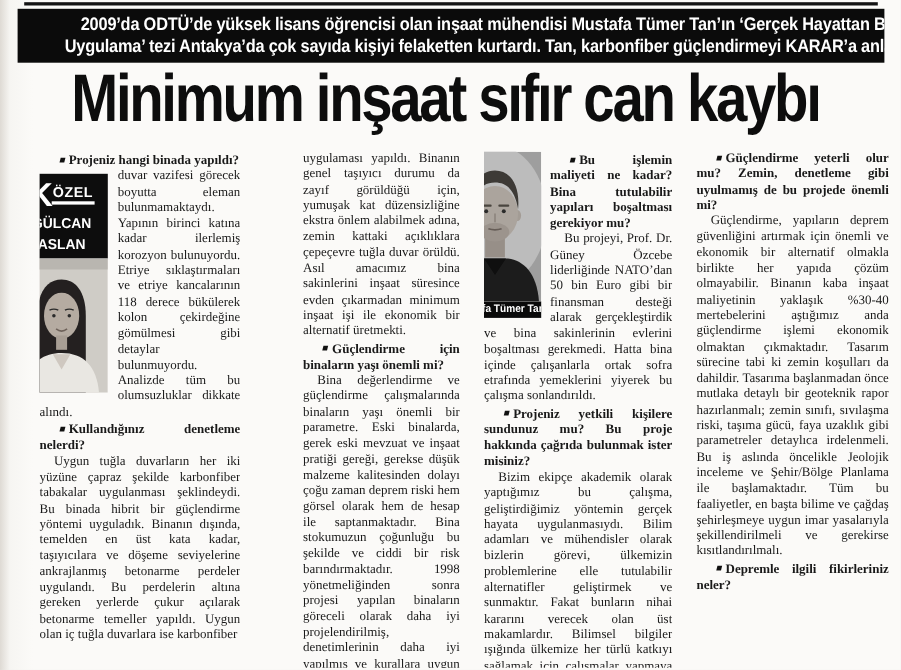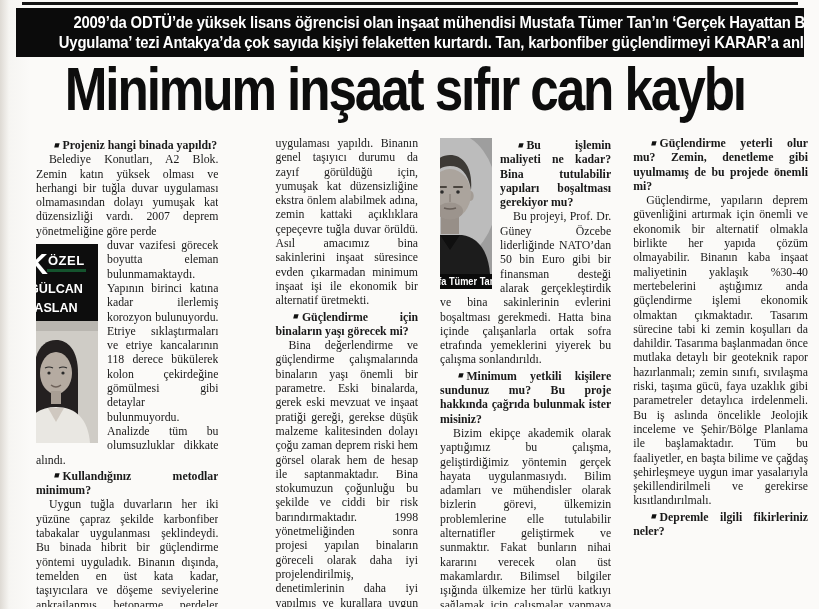--- a/index.html
+++ b/index.html
@@ -41,21 +41,21 @@
   
   .byline-box{float:left;width:84px;margin:6px 9px 3px -22px;}
   .byline-black{
     background:#0d0d0d;color:#fff;text-align:center;padding:6px 3px 6px;
     font-family:"Liberation Sans", sans-serif;
   }
   .brand-row{display:flex;justify-content:center;align-items:flex-start;}
   .brand-k{font-weight:700;font-size:30px;line-height:27px;letter-spacing:-1px;}
   .brand-ozel{
     font-weight:700;font-size:13px;line-height:13px;margin-top:4px;
-    border-bottom:3px solid #14532d;padding:0 1px 2px 1px;letter-spacing:.5px;
+    border-bottom:3px solid #ffffff;padding:0 1px 2px 1px;letter-spacing:.5px;
   }
   .reporter-name{font-weight:700;font-size:13px;line-height:14px;margin-top:5px;transform:scaleX(.97);}
   .byline-photo svg{display:block;}
   
   .photo-box{float:left;width:84px;margin:2px 8px 4px -32px;}
   .photo-box svg{display:block;}
   .photo-caption{
     background:#0a0a0a;color:#fff;height:15px;line-height:15px;text-align:center;
     font-family:"Liberation Sans", sans-serif;font-weight:700;font-size:10px;overflow:hidden;
   }
@@ -76,21 +76,20 @@
   </div>
 
   <div class="headline">
     <span class="headline-inner">Minimum inşaat sıfır can kaybı</span>
   </div>
 
   <div class="body-cols">
 
     <div class="col col1">
       <p class="q"><span class="bullet">■</span><span>Projeniz hangi binada yapıldı?</span></p>
-      <p class="a">Belediye Konutları, A2 Blok. Zemin katın yüksek olması ve herhangi bir tuğla duvar uygulaması olmamasından dolayı yumuşak kat düzensizliği vardı. 2007 deprem yönetmeliğine göre perde</p>
 
       <div class="byline-box">
         <div class="byline-black">
           <div class="brand-row">
             <span class="brand-k">K</span>
             <span class="brand-ozel">ÖZEL</span>
           </div>
           <div class="reporter-name">GÜLCAN</div>
           <div class="reporter-name">ASLAN</div>
         </div>
@@ -107,27 +106,27 @@
             <path d="M45 47 Q49 45 53 47" stroke="#2a2a2a" stroke-width="1.2" fill="none"></path>
             <path d="M37 64 Q42 68 47 64" stroke="#6e625a" stroke-width="1.4" fill="none"></path>
             <rect x="37" y="70" width="10" height="13" fill="#a89e94"></rect>
             <path d="M8 122 C10 98 22 86 42 86 C62 86 74 98 76 122 Z" fill="#e9e7e2"></path>
             <path d="M34 87 L42 101 L50 87 Z" fill="#cfc8c0"></path>
           </svg>
         </div>
       </div>
 
       <p class="a cont">duvar vazifesi görecek boyutta eleman bulunmamaktaydı. Yapının birinci katına kadar ilerlemiş korozyon bulunuyordu. Etriye sıklaştırmaları ve etriye kancalarının 118 derece bükülerek kolon çekirdeğine gömülmesi gibi detaylar bulunmuyordu. Analizde tüm bu olumsuzluklar dikkate alındı.</p>
-      <p class="q"><span class="bullet">■</span><span>Kullandığınız metodlar minimum?</span></p>
+      <p class="q"><span class="bullet">■</span><span>Kullandığınız denetleme nelerdi?</span></p>
       <p class="a">Uygun tuğla duvarların her iki yüzüne çapraz şekilde karbonfiber tabakalar uygulanması şeklindeydi. Bu binada hibrit bir güçlendirme yöntemi uyguladık. Binanın dışında, temelden en üst kata kadar, taşıyıcılara ve döşeme seviyelerine ankrajlanmış betonarme perdeler uygulandı. Bu perdelerin altına gereken yerlerde çukur açılarak betonarme temeller yapıldı. Uygun olan iç tuğla duvarlara ise karbonfiber</p>
     </div>
 
     <div class="col col2">
       <p class="a cont">uygulaması yapıldı. Binanın genel taşıyıcı durumu da zayıf görüldüğü için, yumuşak kat düzensizliğine ekstra önlem alabilmek adına, zemin kattaki açıklıklara çepeçevre tuğla duvar örüldü. Asıl amacımız bina sakinlerini inşaat süresince evden çıkarmadan minimum inşaat işi ile ekonomik bir alternatif üretmekti.</p>
-      <p class="q"><span class="bullet">■</span><span>Güçlendirme için binaların yaşı görecek mi?</span></p>
+      <p class="q"><span class="bullet">■</span><span>Güçlendirme için binaların yaşı önemli mi?</span></p>
       <p class="a">Bina değerlendirme ve güçlendirme çalışmalarında binaların yaşı önemli bir parametre. Eski binalarda, gerek eski mevzuat ve inşaat pratiği gereği, gerekse düşük malzeme kalitesinden dolayı çoğu zaman deprem riski hem görsel olarak hem de hesap ile saptanmaktadır. Bina stokumuzun çoğunluğu bu şekilde ve ciddi bir risk barındırmaktadır. 1998 yönetmeliğinden sonra projesi yapılan binaların göreceli olarak daha iyi projelendirilmiş, denetimlerinin daha iyi yapılmış ve kurallara uygun şekilde imal edilmiş olmasını genel olarak bekliyoruz. Tabi ki, kurallara uyulmamış, denetlenmemiş veya sonradan ruhsata aykırı müdahale</p>
     </div>
 
     <div class="col col3">
       <div class="photo-box">
         <svg viewBox="0 0 84 136" width="84" height="136">
           <rect width="84" height="136" fill="#9e9e9e"></rect>
           <ellipse cx="42" cy="58" rx="47" ry="64" fill="#bcbcbc"></ellipse>
           <ellipse cx="21.5" cy="58" rx="3.2" ry="5" fill="#a39c95"></ellipse>
           <ellipse cx="62.5" cy="58" rx="3.2" ry="5" fill="#a39c95"></ellipse>
@@ -141,21 +140,21 @@
           <circle cx="50" cy="54" r="1.8" fill="#2b2b2b"></circle>
           <rect x="29" y="48" width="10" height="2" rx="1" fill="#4a453f"></rect>
           <rect x="45" y="48" width="10" height="2" rx="1" fill="#4a453f"></rect>
           <path d="M42 56 L42 64" stroke="#8d857e" stroke-width="1.5" fill="none"></path>
           <path d="M36 70 Q42 72 48 70" stroke="#665d57" stroke-width="1.5" fill="none"></path>
         </svg>
         <div class="photo-caption"><span>Mustafa Tümer Tan</span></div>
       </div>
       <p class="q"><span class="bullet">■</span><span>Bu işlemin maliyeti ne kadar? Bina tutulabilir yapıları boşaltması gerekiyor mu?</span></p>
       <p class="a">Bu projeyi, Prof. Dr. Güney Özcebe liderliğinde NATO’dan 50 bin Euro gibi bir finansman desteği alarak gerçekleştirdik ve bina sakinlerinin evlerini boşaltması gerekmedi. Hatta bina içinde çalışanlarla ortak sofra etrafında yemeklerini yiyerek bu çalışma sonlandırıldı.</p>
-      <p class="q"><span class="bullet">■</span><span>Minimum yetkili kişilere sundunuz mu? Bu proje hakkında çağrıda bulunmak ister misiniz?</span></p>
+      <p class="q"><span class="bullet">■</span><span>Projeniz yetkili kişilere sundunuz mu? Bu proje hakkında çağrıda bulunmak ister misiniz?</span></p>
       <p class="a">Bizim ekipçe akademik olarak yaptığımız bu çalışma, geliştirdiğimiz yöntemin gerçek hayata uygulanmasıydı. Bilim adamları ve mühendisler olarak bizlerin görevi, ülkemizin problemlerine elle tutulabilir alternatifler geliştirmek ve sunmaktır. Fakat bunların nihai kararını verecek olan üst makamlardır. Bilimsel bilgiler ışığında ülkemize her türlü katkıyı sağlamak için çalışmalar yapmaya devam ediyoruz.</p>
     </div>
 
     <div class="col col4">
       <p class="q" style="margin-top:0;"><span class="bullet">■</span><span>Güçlendirme yeterli olur mu? Zemin, denetleme gibi uyulmamış de bu projede önemli mi?</span></p>
       <p class="a">Güçlendirme, yapıların deprem güvenliğini artırmak için önemli ve ekonomik bir alternatif olmakla birlikte her yapıda çözüm olmayabilir. Binanın kaba inşaat maliyetinin yaklaşık %30-40 mertebelerini aştığımız anda güçlendirme işlemi ekonomik olmaktan çıkmaktadır. Tasarım sürecine tabi ki zemin koşulları da dahildir. Tasarıma başlanmadan önce mutlaka detaylı bir geoteknik rapor hazırlanmalı; zemin sınıfı, sıvılaşma riski, taşıma gücü, faya uzaklık gibi parametreler detaylıca irdelenmeli. Bu iş aslında öncelikle Jeolojik inceleme ve Şehir/Bölge Planlama ile başlamaktadır. Tüm bu faaliyetler, en başta bilime ve çağdaş şehirleşmeye uygun imar yasalarıyla şekillendirilmeli ve gerekirse kısıtlandırılmalı.</p>
       <p class="q"><span class="bullet">■</span><span>Depremle ilgili fikirleriniz neler?</span></p>
     </div>
 
   </div>

